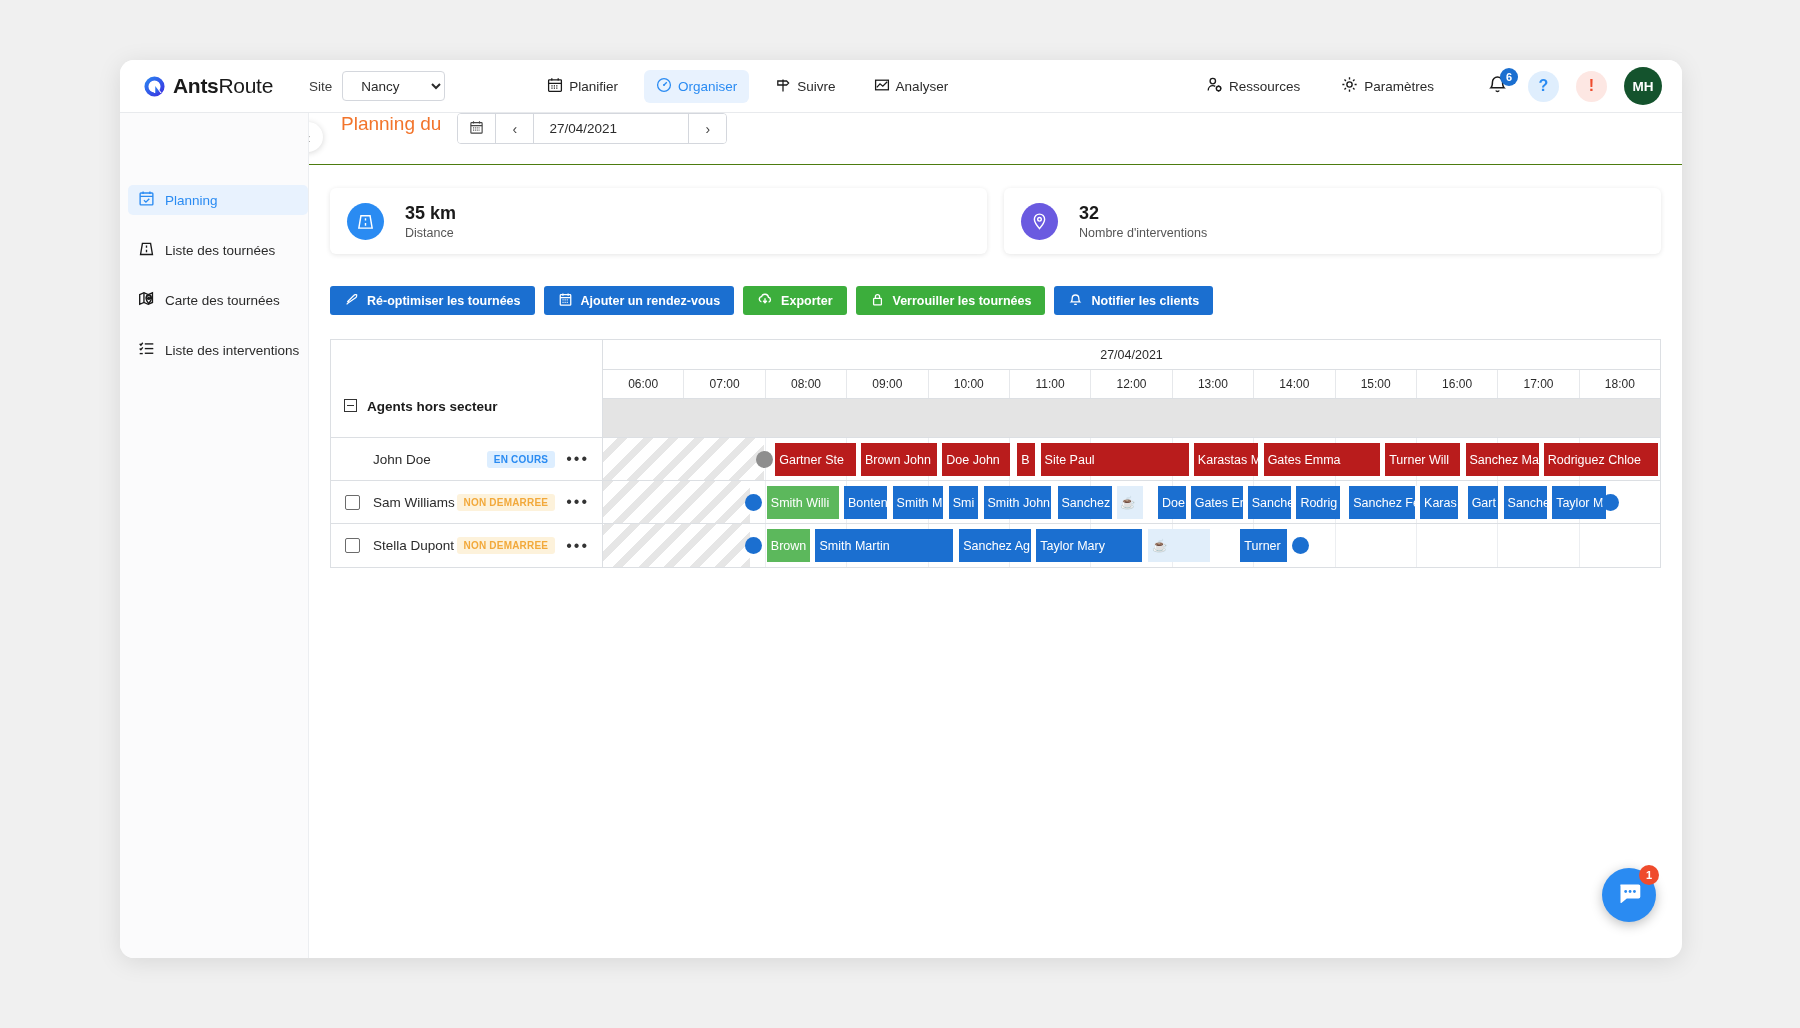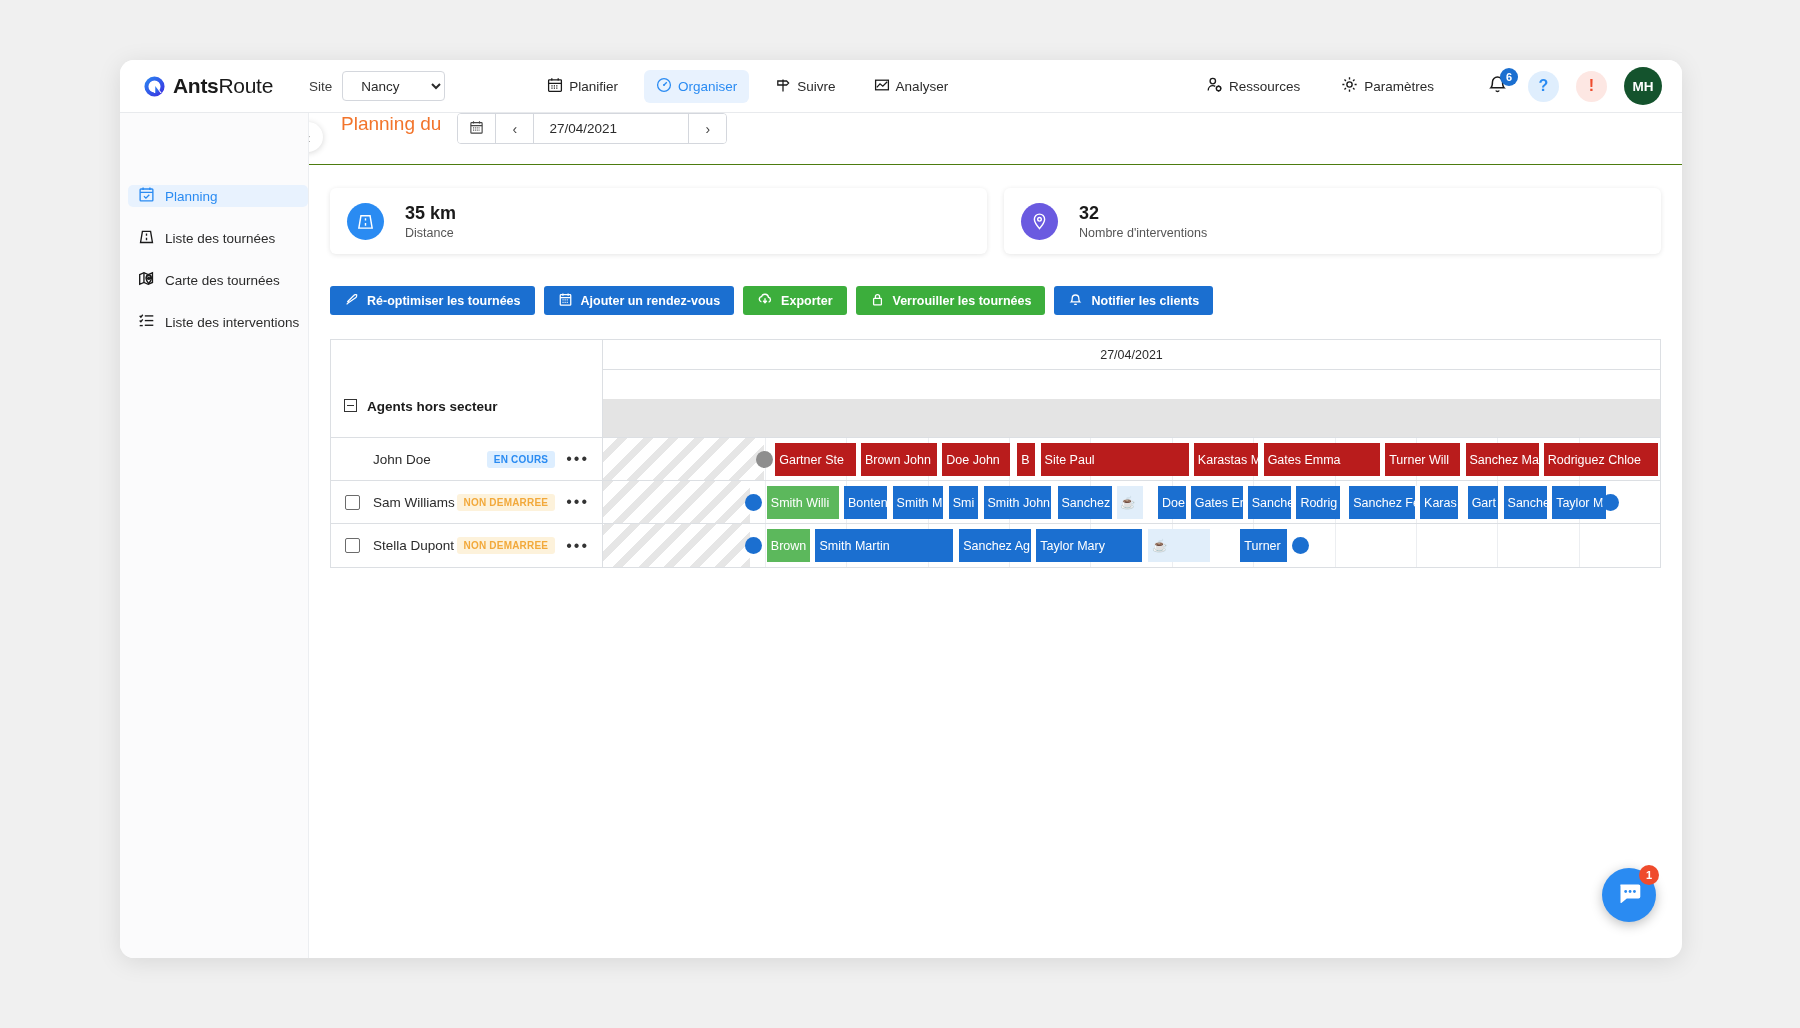--- a/index.html
+++ b/index.html
@@ -98,21 +98,21 @@
   .body-split { display: flex; height: 845px; }
   .sidebar {
     width: 189px;
     background: #fbfbfc;
     border-right: 1px solid #eceef1;
     padding-top: 72px;
     flex-shrink: 0;
   }
   .side-item {
     display: flex; align-items: center; gap: 10px;
-    height: 22px;
+    height: 30px;
     margin: 0 0 20px 8px;
     padding-left: 10px;
     border-radius: 5px;
     font-size: 13.5px;
     color: #2b2b2b;
     cursor: pointer;
     white-space: nowrap;
   }
   .side-item.active { background: #e8f2fe; color: #2a8bf2; }
   .side-item.active svg { stroke: #2a8bf2; }
@@ -594,20 +594,35 @@
       </div>
 
       <div class="gantt">
         <div class="g-head">
           <div class="g-head-left">
             <div class="g-date-row" style="visibility:hidden">&nbsp;</div>
             <div class="g-hours" style="visibility:hidden">&nbsp;</div>
           </div>
           <div class="g-head-right">
             <div class="g-date-row">27/04/2021</div>
+            <div class="g-hours" id="hours-row">
+                <div class="g-hour">06:00</div>
+                <div class="g-hour">07:00</div>
+                <div class="g-hour">08:00</div>
+                <div class="g-hour">09:00</div>
+                <div class="g-hour">10:00</div>
+                <div class="g-hour">11:00</div>
+                <div class="g-hour">12:00</div>
+                <div class="g-hour">13:00</div>
+                <div class="g-hour">14:00</div>
+                <div class="g-hour">15:00</div>
+                <div class="g-hour">16:00</div>
+                <div class="g-hour">17:00</div>
+                <div class="g-hour">18:00</div>
+              </div>
           </div>
         </div>
 
         <div class="g-group-row">
           <div class="g-group-left">
             <span class="g-collapse-box"></span>
             <span>Agents hors secteur</span>
           </div>
           <div class="g-group-right"></div>
         </div>

